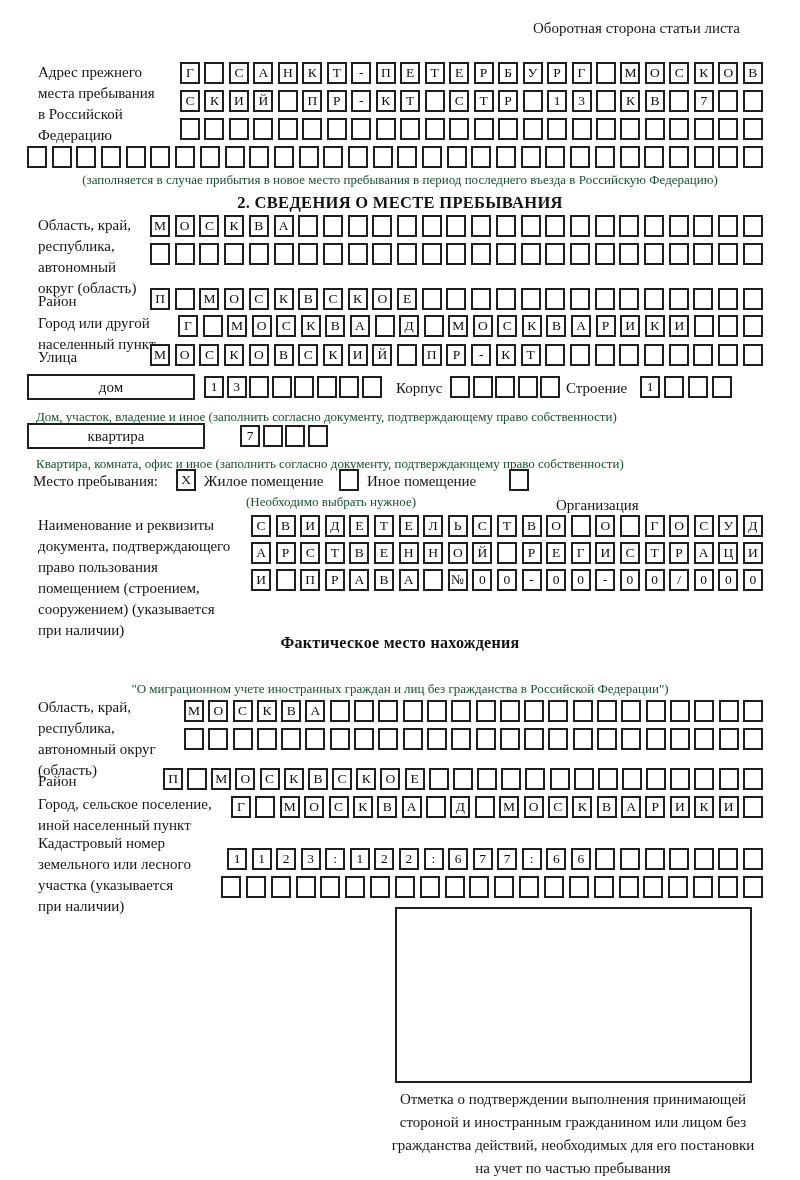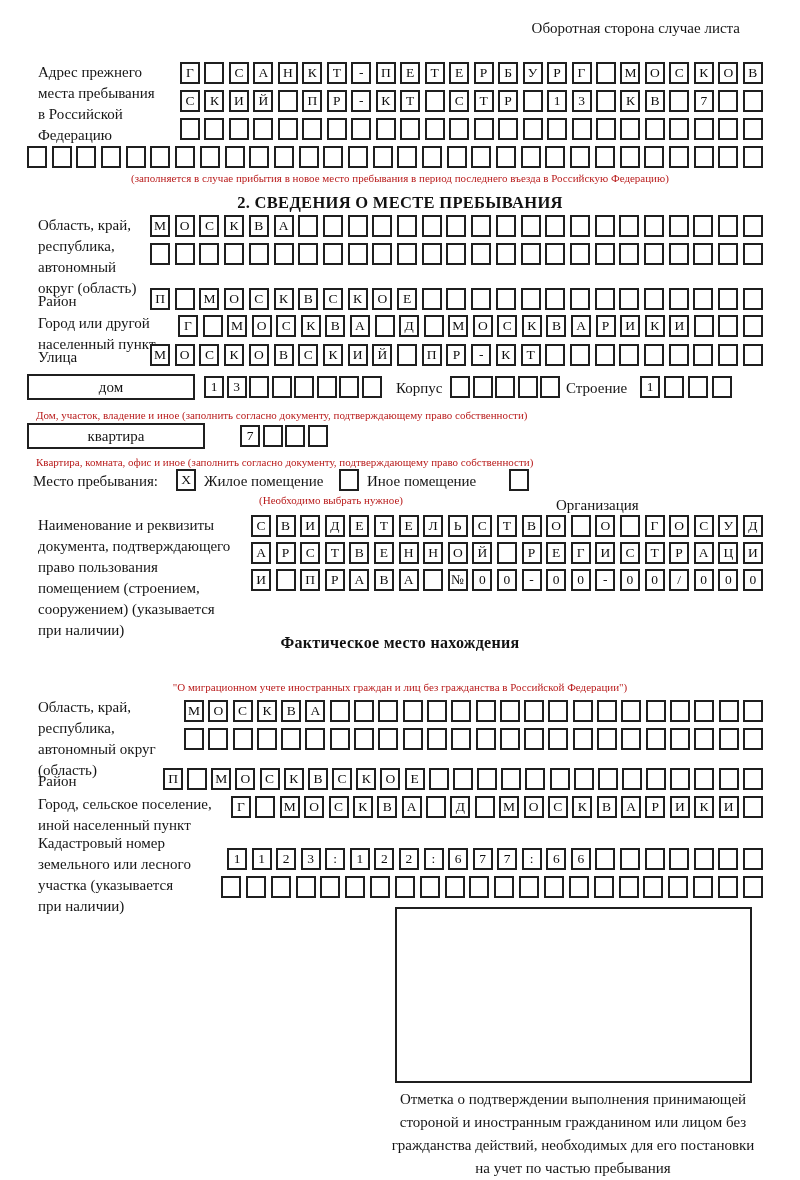--- a/index.html
+++ b/index.html
@@ -2,21 +2,21 @@
 <html><head>
 <meta charset="utf-8">
 <style>
   html,body{margin:0;padding:0;background:#fff;}
   .page{
     position:relative;width:800px;height:1180px;background:#ffffff;
     font-family:"Liberation Serif", serif;color:#111;overflow:hidden;
   }
   .abs{position:absolute;}
   .label{font-size:15px;line-height:21px;color:#151515;}
-  .note{font-size:11px;color:#b91c1c;}
+  .note{font-size:13px;color:#14532d;}
   .center{text-align:center;width:800px;left:0;}
   .heading{font-weight:bold;font-size:16.5px;letter-spacing:.3px;}
   .boxrow{position:absolute;display:flex;justify-content:space-between;}
   .boxrow.gapped{justify-content:flex-start;}
   .cell{
     width:20px;height:22px;border:2px solid #1f1f1f;box-sizing:border-box;
     display:flex;align-items:center;justify-content:center;
     font-size:13.5px;line-height:1;background:#fff;flex:0 0 auto;
     font-family:"Liberation Serif", serif;color:#0d0d0d;
   }
@@ -25,21 +25,21 @@
     display:flex;align-items:center;justify-content:center;font-size:15px;color:#151515;
   }
   .stamp{position:absolute;border:2px solid #1f1f1f;box-sizing:border-box;background:#fff;}
   .capblock{position:absolute;text-align:center;font-size:15px;line-height:23px;color:#151515;}
 </style>
 </head>
 <body>
 
 <div class="page">
 
-  <div class="abs label" style="top:18px;right:60px;">Оборотная сторона случае листа</div>
+  <div class="abs label" style="top:18px;right:60px;">Оборотная сторона статьи листа</div>
 
   <div class="abs" style="left:38px;top:62px;">
       <div class="label">Адрес прежнего</div>
       <div class="label">места пребывания</div>
       <div class="label">в Российской</div>
       <div class="label">Федерацию</div>
     </div>
   <div class="boxrow" style="left:180px;top:62px;width:583px;">
       <span class="cell">Г</span>
       <span class="cell"></span>

